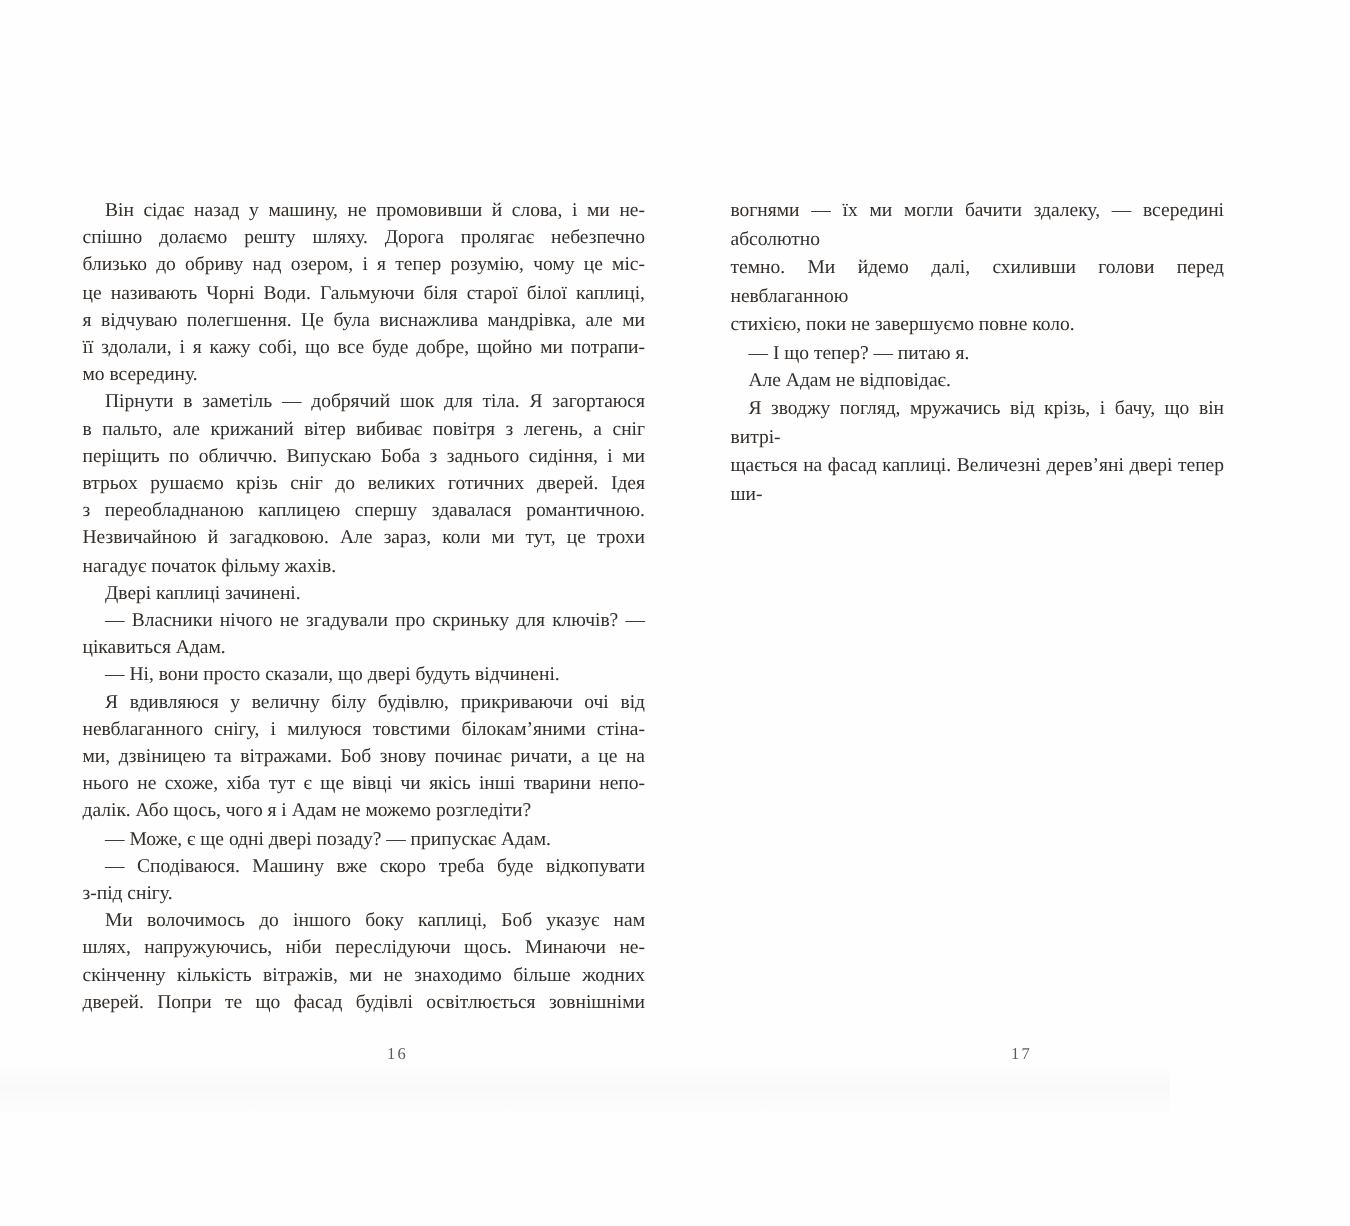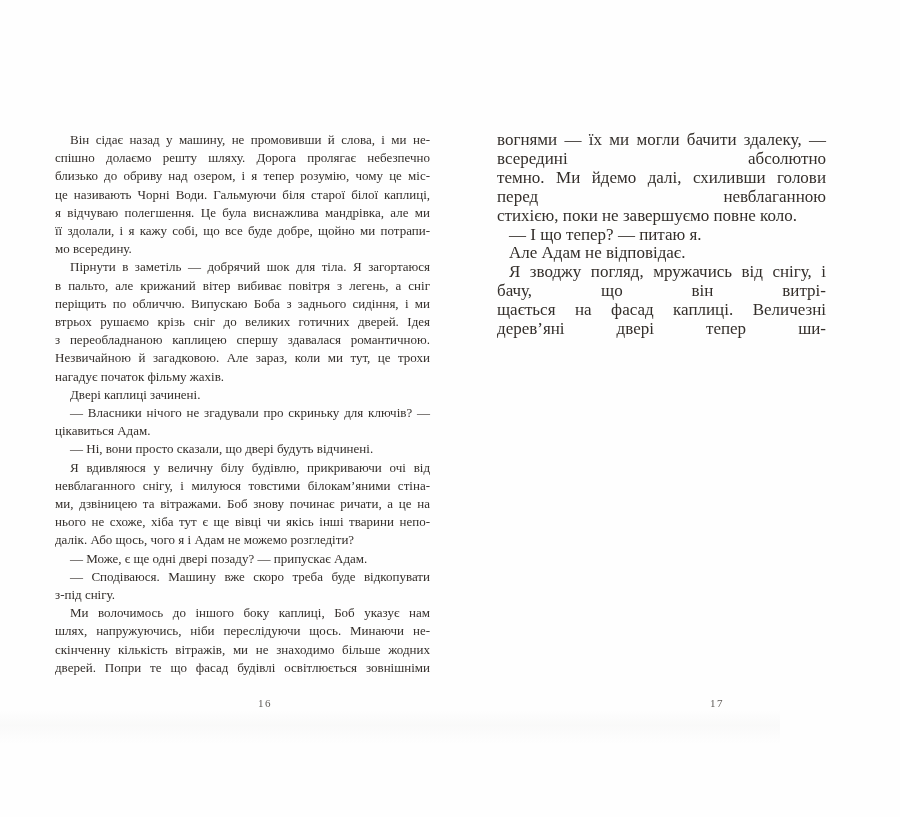--- a/index.html
+++ b/index.html
@@ -23,24 +23,24 @@
     -webkit-font-smoothing: antialiased;
   }
   .text-column.left {
     left: 55px;
     top: 131px;
     width: 375px;
     font-size: 13px;
     line-height: 18.2px;
   }
   .text-column.right {
-    left: 497px;
+    left: 487px;
     top: 131px;
     width: 329px;
-    font-size: 17px;
+    font-size: 13px;
     line-height: 18.9px;
   }
   .text-line {
     text-align: justify;
     text-align-last: justify;
     white-space: normal;
   }
   .text-line.para-end {
     text-align-last: left;
   }
@@ -49,21 +49,21 @@
   .page-number {
     position: absolute;
     top: 697px;
     width: 60px;
     text-align: right;
     font-size: 11px;
     letter-spacing: 1.5px;
     color: #5f5b57;
   }
   .page-number.left  { left: 212px; }
-  .page-number.right { left: 664px; }
+  .page-number.right { left: 628px; }
   .bottom-shadow {
     position: absolute;
     left: 0;
     top: 710px;
     width: 780px;
     height: 34px;
     background: linear-gradient(180deg,
       rgba(120,115,110,0.00) 0%,
       rgba(120,115,110,0.035) 45%,
       rgba(120,115,110,0.015) 75%,
@@ -112,21 +112,21 @@
     <div class="page-number left">16</div>
   </section>
 
   <section>
     <div class="text-column right">
         <div class="text-line">вогнями — їх ми могли бачити здалеку, — всередині абсолютно</div>
         <div class="text-line">темно. Ми йдемо далі, схиливши голови перед невблаганною</div>
         <div class="text-line para-end">стихією, поки не завершуємо повне коло.</div>
         <div class="text-line para-end indented">— І що тепер? — питаю я.</div>
         <div class="text-line para-end indented">Але Адам не відповідає.</div>
-        <div class="text-line indented">Я зводжу погляд, мружачись від снігу, і бачу, що він витрі-</div>
+        <div class="text-line indented">Я зводжу погляд, мружачись від крізь, і бачу, що він витрі-</div>
         <div class="text-line">щається на фасад каплиці. Величезні дерев’яні двері тепер ши-</div>
       </div>
     <div class="page-number right">17</div>
   </section>
 
   <div class="bottom-shadow"></div>
 
 </div>
 
 </body></html>

